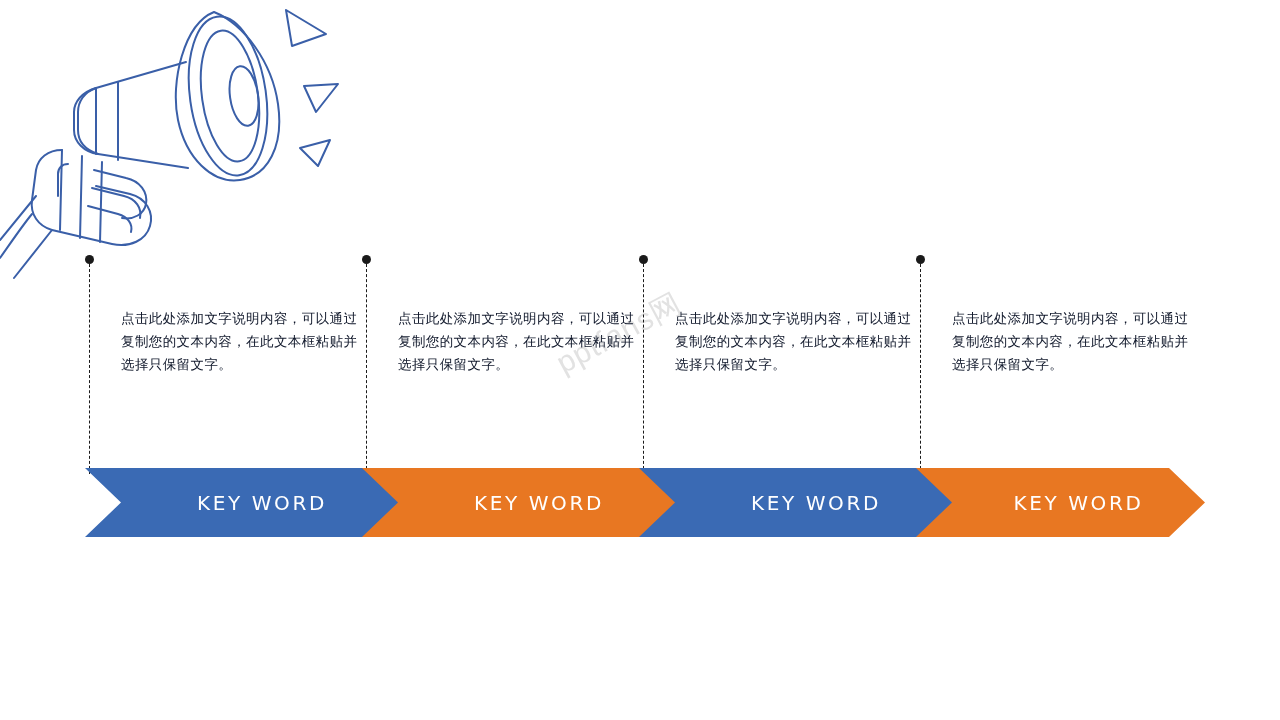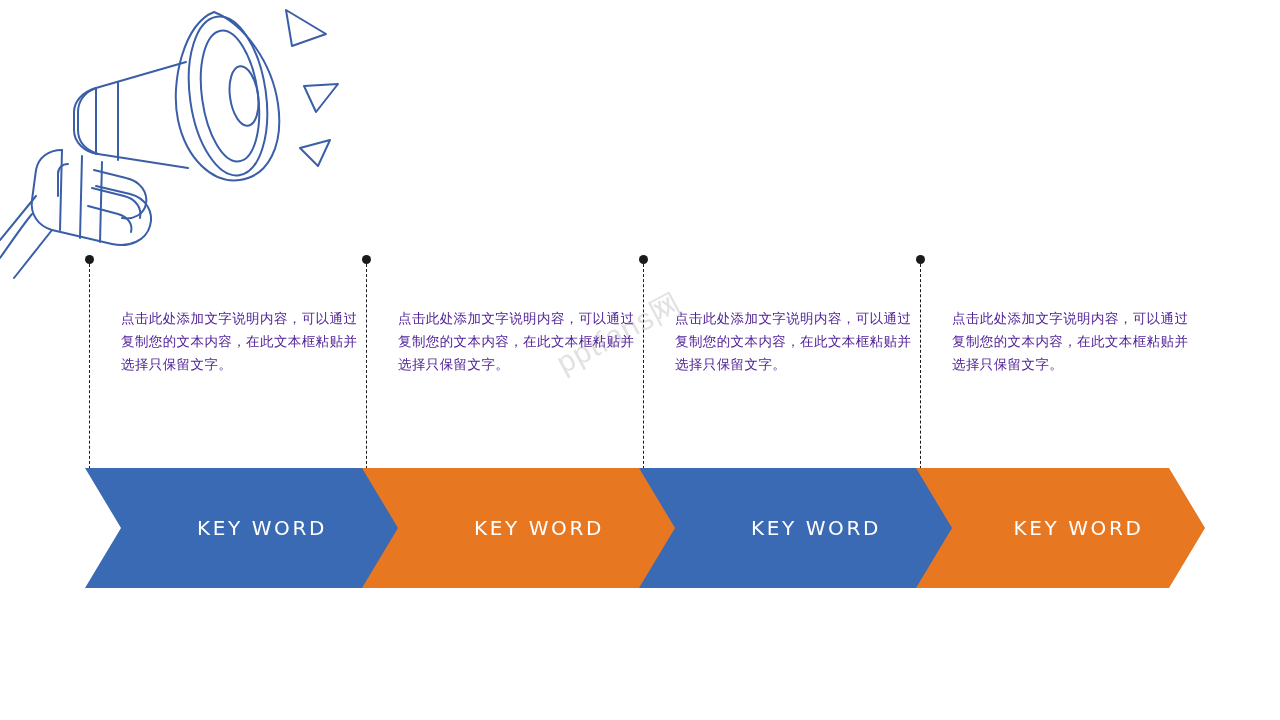--- a/index.html
+++ b/index.html
@@ -64,36 +64,36 @@
     border-left: 1px dashed #1a1a1a;
   }
   .col-text {
     position: absolute;
     left: 36px;
     top: 52px;
     width: 240px;
     font-family: "DejaVu Sans", "Liberation Sans", sans-serif;
     font-size: 13.5px;
     line-height: 1.72;
-    color: #4c1d95;
+    color: #0f172a;
     letter-spacing: 0.4px;
   }
 
   
   #arrow-band {
     position: absolute;
     left: 85px;
     top: 468px;
     width: 1120px;
     height: 96px;
   }
   .arrow {
     position: absolute;
     top: 0;
-    height: 120px;
+    height: 69px;
     display: flex;
     align-items: center;
     justify-content: center;
     clip-path: polygon(0 0, calc(100% - 36px) 0, 100% 50%, calc(100% - 36px) 100%, 0 100%, 36px 50%);
   }
   .arrow.first {
     clip-path: polygon(0 0, calc(100% - 36px) 0, 100% 50%, calc(100% - 36px) 100%, 0 100%, 36px 50%);
   }
   .arrow-label {
     color: #ffffff;

